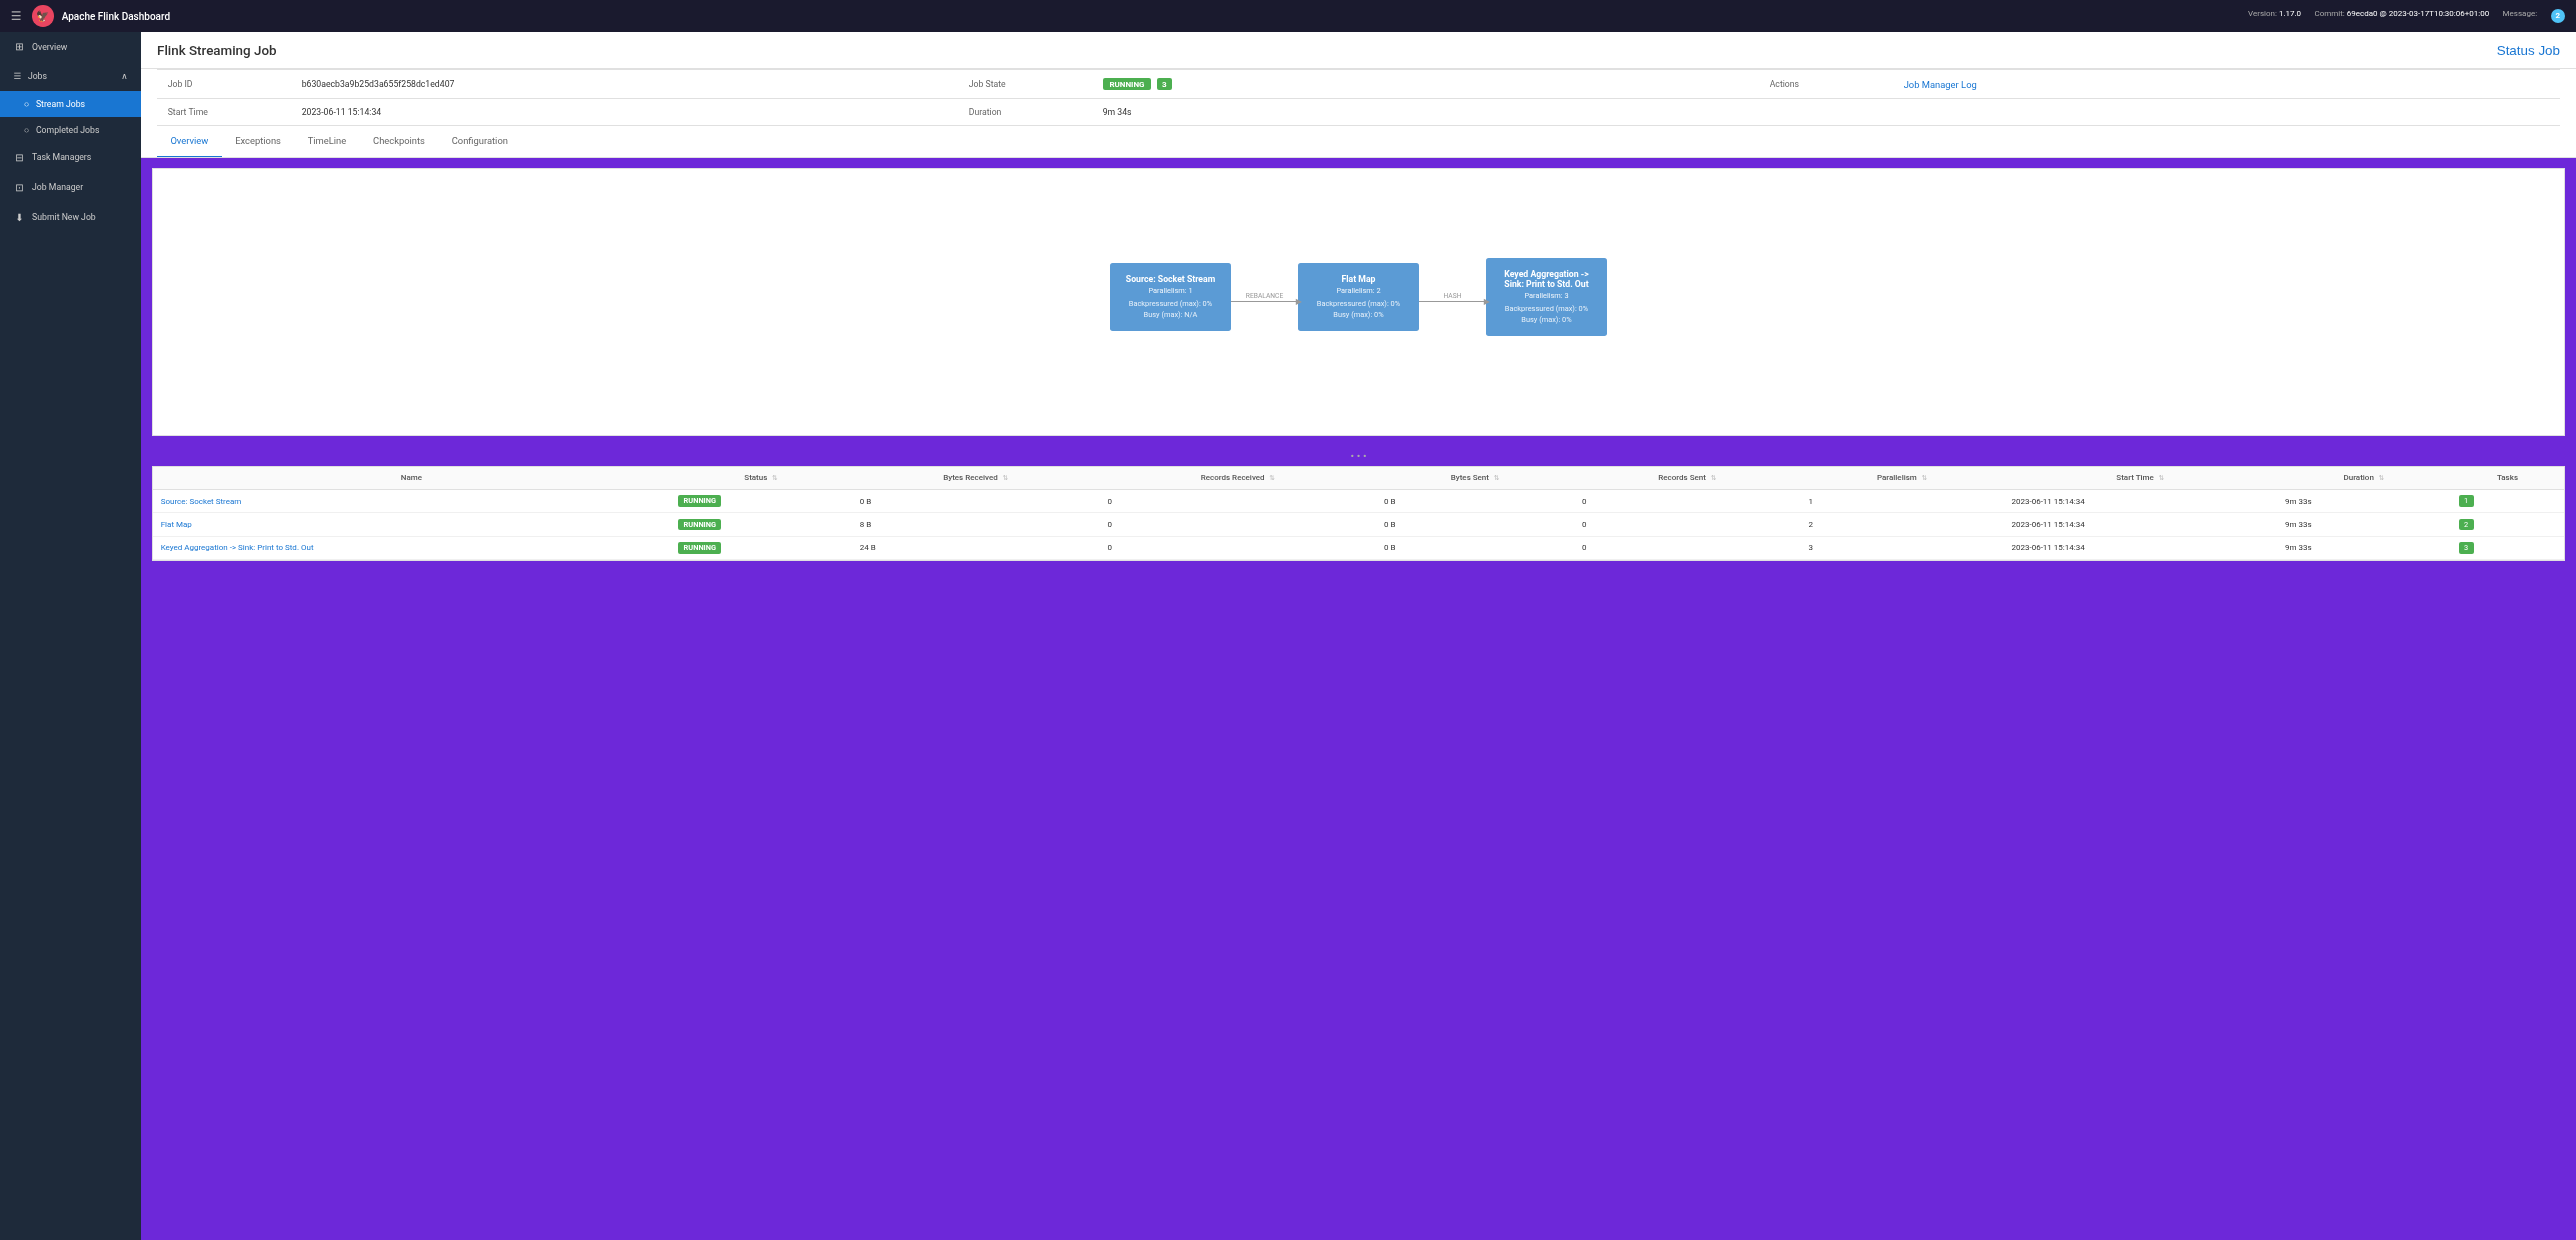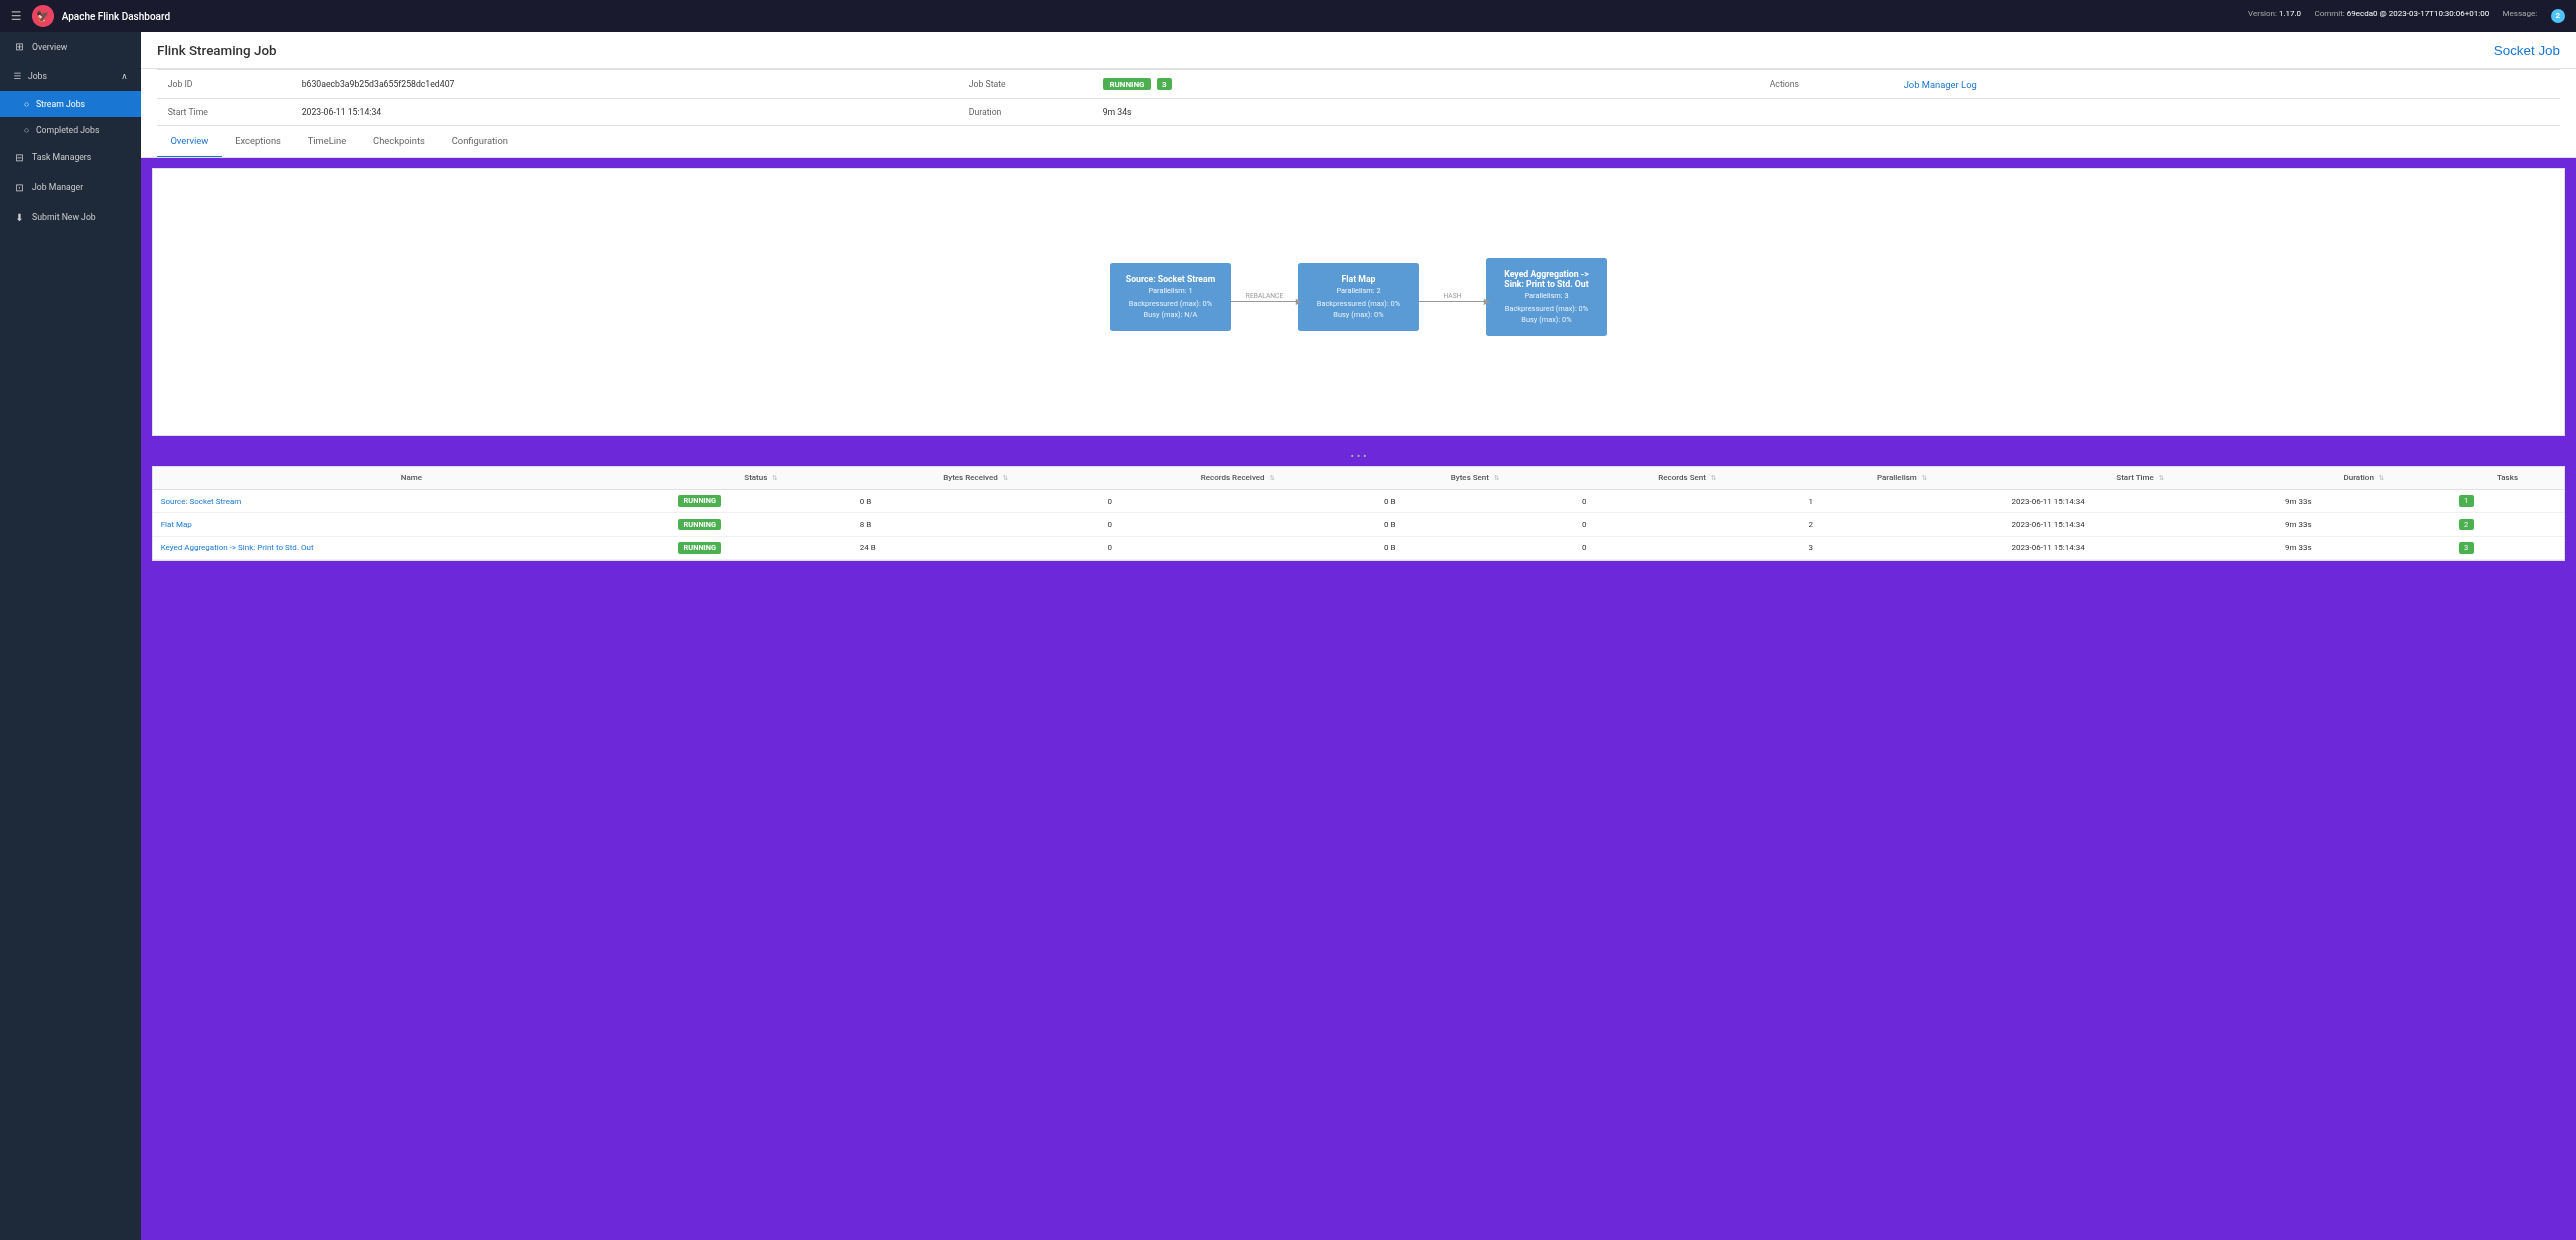--- a/index.html
+++ b/index.html
@@ -142,21 +142,21 @@
       <div class="sidebar-item">
         <span class="icon">⬇</span>
         <span>Submit New Job</span>
       </div>
     </div>
 
     <div class="content">
 
       <div class="content-header">
         <span class="content-title">Flink Streaming Job</span>
-        <button class="cancel-job-btn">Socket Job</button>
+        <button class="cancel-job-btn">Status Job</button>
       </div>
 
       <div class="job-info">
         <div class="job-info-grid">
           <div class="job-info-cell">
             <span class="job-info-label">Job ID</span>
           </div>
           <div class="job-info-cell">
             <span class="job-info-value">b630aecb3a9b25d3a655f258dc1ed407</span>
           </div>

